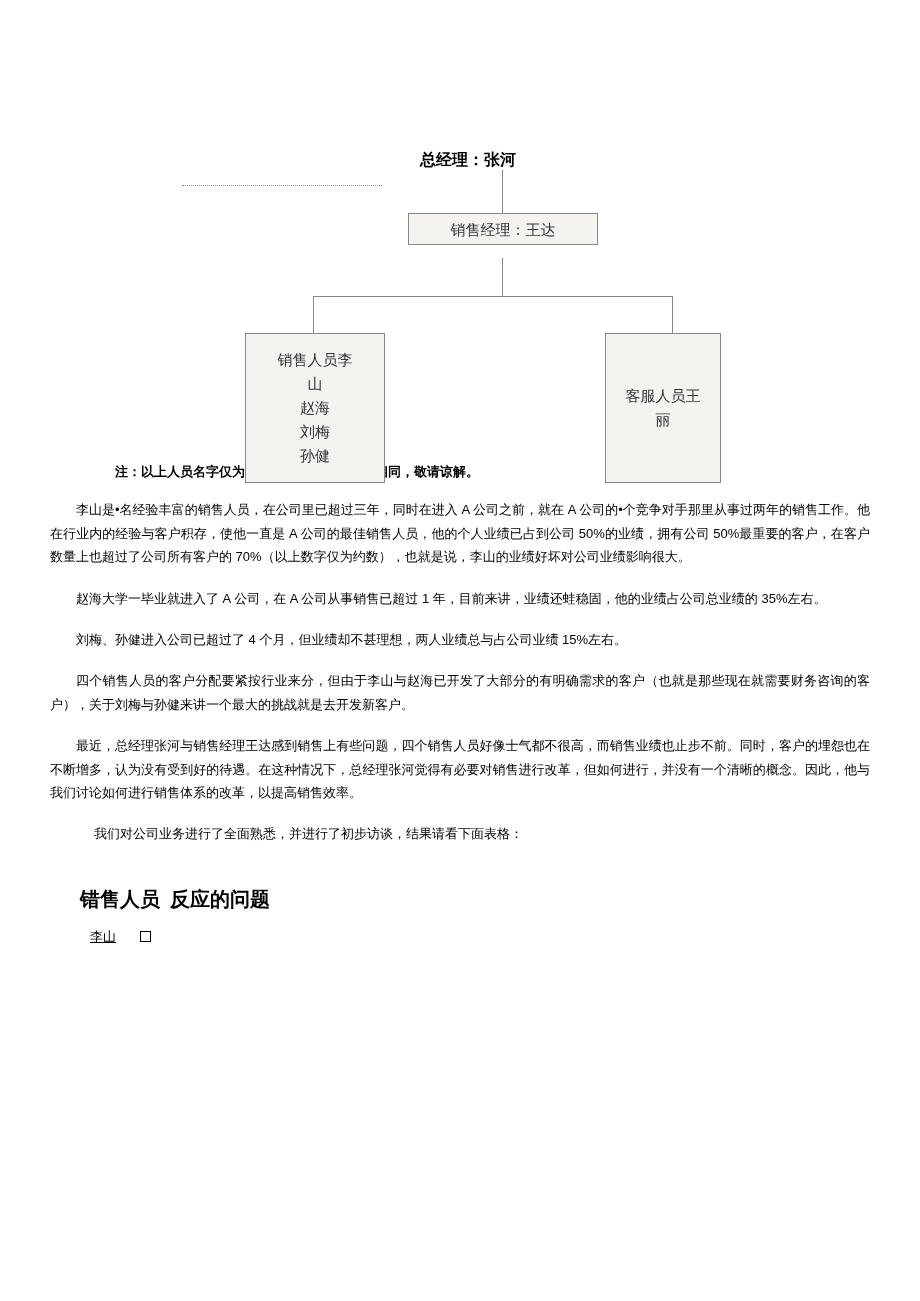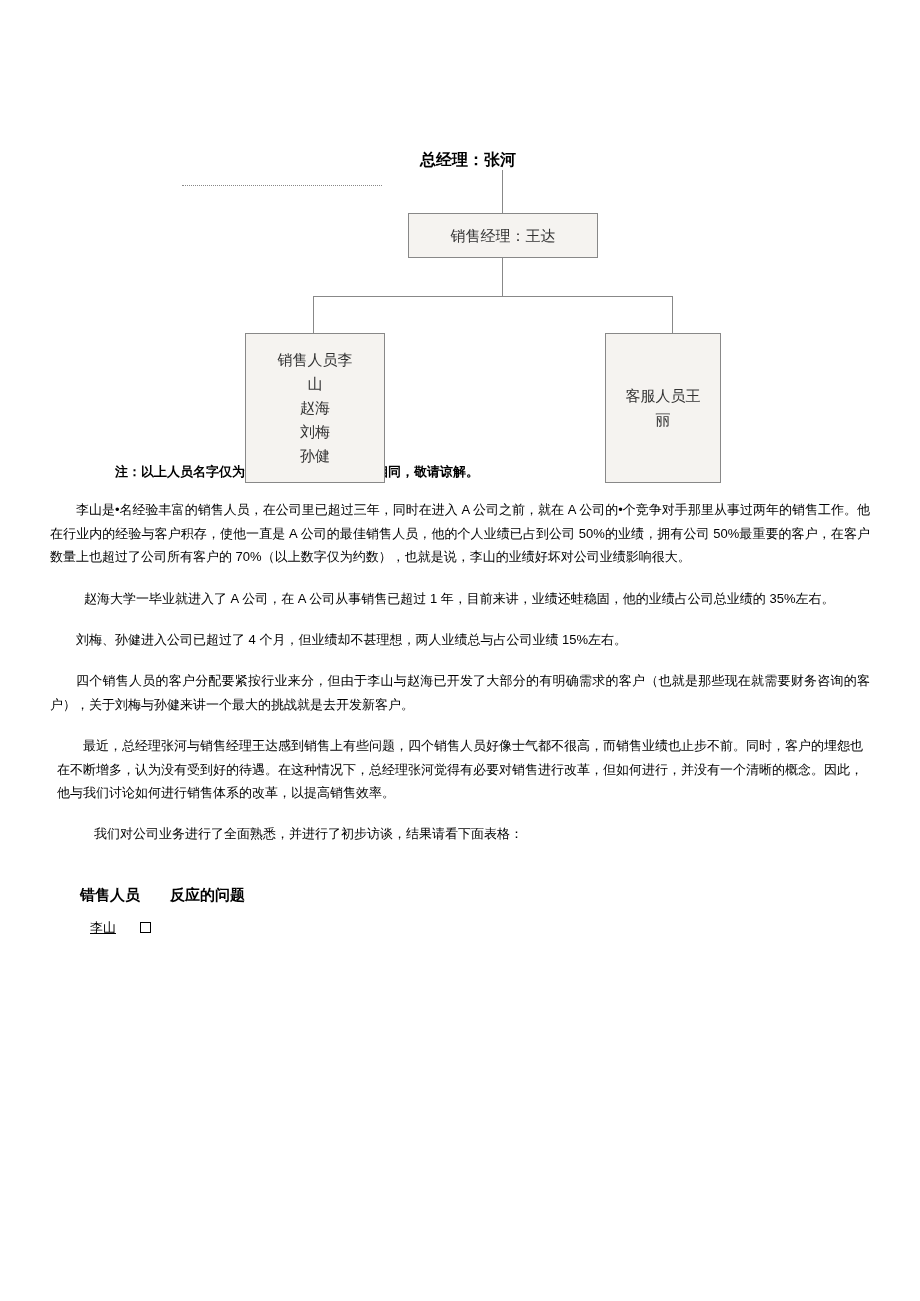--- a/index.html
+++ b/index.html
@@ -37,21 +37,21 @@
       flex-direction: column;
       justify-content: center;
       align-items: center;
       font-size: 15px;
       color: #333;
     }
     .box-manager {
       top: 173px;
       left: 358px;
       width: 190px;
-      height: 45px;
+      height: 32px;
     }
     .box-sales {
       top: 293px;
       left: 195px;
       width: 140px;
       height: 150px;
       line-height: 1.6;
     }
     .box-service {
       top: 293px;
@@ -112,21 +112,21 @@
       text-align: justify;
     }
     .paragraph-block {
       margin-bottom: 18px;
     }
     .table-section {
       margin-top: 35px;
     }
     .table-header {
       display: flex;
-      font-size: 15px;
+      font-size: 20px;
       font-weight: bold;
       margin-bottom: 8px;
       padding-left: 30px;
     }
     .col-person {
       width: 90px;
     }
     .col-problem {
       flex: 1;
     }
@@ -187,33 +187,33 @@
   </div>
 </div>
 
 <p class="note">注：以上人员名字仅为说明方便而假设，如有相同，敬请谅解。</p>
 
 <div class="paragraph-block">
   <p class="paragraph" style="text-indent:2em; margin:0;">李山是•名经验丰富的销售人员，在公司里已超过三年，同时在进入 A 公司之前，就在 A 公司的•个竞争对手那里从事过两年的销售工作。他在行业内的经验与客户积存，使他一直是 A 公司的最佳销售人员，他的个人业绩已占到公司 50%的业绩，拥有公司 50%最重要的客户，在客户数量上也超过了公司所有客户的 70%（以上数字仅为约数），也就是说，李山的业绩好坏对公司业绩影响很大。</p>
 </div>
 
 <div class="paragraph-block">
-  <p class="paragraph" style="text-indent:2em; margin:8px;">赵海大学一毕业就进入了 A 公司，在 A 公司从事销售已超过 1 年，目前来讲，业绩还蛙稳固，他的业绩占公司总业绩的 35%左右。</p>
+  <p class="paragraph" style="text-indent:2em; margin:0;">赵海大学一毕业就进入了 A 公司，在 A 公司从事销售已超过 1 年，目前来讲，业绩还蛙稳固，他的业绩占公司总业绩的 35%左右。</p>
 </div>
 
 <div class="paragraph-block">
   <p class="paragraph" style="text-indent:2em; margin:0;">刘梅、孙健进入公司已超过了 4 个月，但业绩却不甚理想，两人业绩总与占公司业绩 15%左右。</p>
 </div>
 
 <div class="paragraph-block">
   <p class="paragraph" style="text-indent:2em; margin:0;">四个销售人员的客户分配要紧按行业来分，但由于李山与赵海已开发了大部分的有明确需求的客户（也就是那些现在就需要财务咨询的客户），关于刘梅与孙健来讲一个最大的挑战就是去开发新客户。</p>
 </div>
 
 <div class="paragraph-block">
-  <p class="paragraph" style="text-indent:2em; margin:7px;">最近，总经理张河与销售经理王达感到销售上有些问题，四个销售人员好像士气都不很高，而销售业绩也止步不前。同时，客户的埋怨也在不断增多，认为没有受到好的待遇。在这种情况下，总经理张河觉得有必要对销售进行改革，但如何进行，并没有一个清晰的概念。因此，他与我们讨论如何进行销售体系的改革，以提高销售效率。</p>
+  <p class="paragraph" style="text-indent:2em; margin:0;">最近，总经理张河与销售经理王达感到销售上有些问题，四个销售人员好像士气都不很高，而销售业绩也止步不前。同时，客户的埋怨也在不断增多，认为没有受到好的待遇。在这种情况下，总经理张河觉得有必要对销售进行改革，但如何进行，并没有一个清晰的概念。因此，他与我们讨论如何进行销售体系的改革，以提高销售效率。</p>
 </div>
 
 <div class="paragraph-block">
   <p class="paragraph" style="text-indent:2em; margin:18px;">我们对公司业务进行了全面熟悉，并进行了初步访谈，结果请看下面表格：</p>
 </div>
 
 <div class="table-section">
   <div class="table-header">
     <div class="col-person">错售人员</div>
     <div class="col-problem">反应的问题</div>

